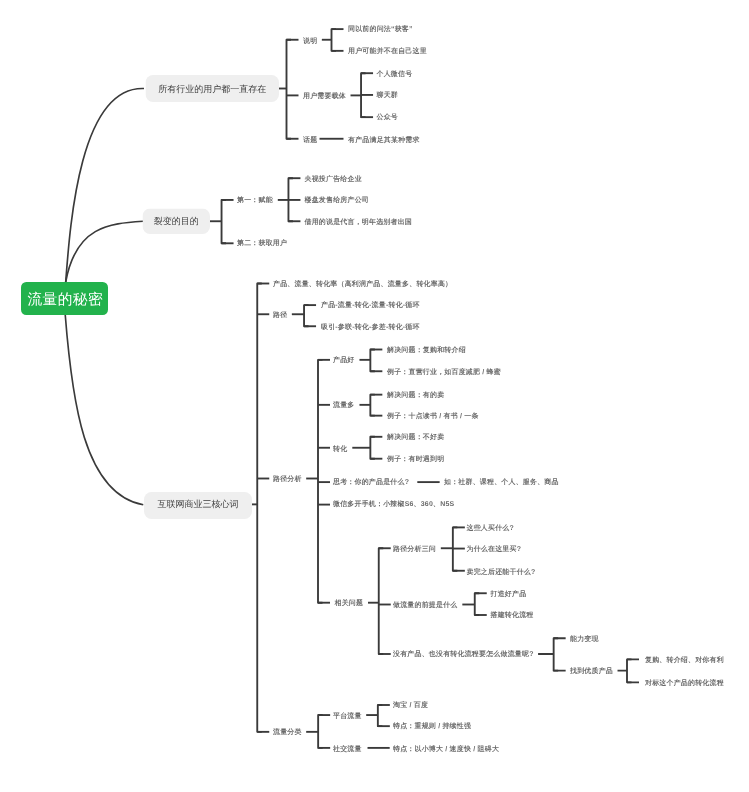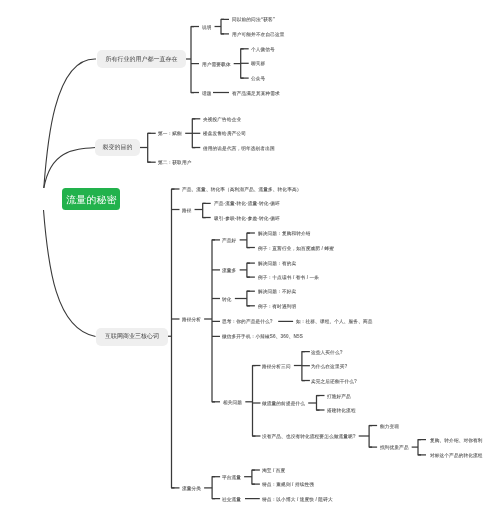--- a/index.html
+++ b/index.html
@@ -6,21 +6,21 @@
   html,body{margin:0;padding:0;background:#ffffff;}
   body{width:499px;height:528px;overflow:hidden;
        font-family:"Liberation Sans",sans-serif;}
   #stage{position:relative;width:499px;height:528px;background:#ffffff;}
   svg.links{position:absolute;left:0;top:0;width:499px;height:528px;}
   .nd{position:absolute;white-space:nowrap;color:#6a6a6a;font-size:20px;font-weight:600;
       line-height:1;transform:translateY(-50%) scale(0.232) translateZ(0);transform-origin:0 50%;
       -webkit-font-smoothing:antialiased;letter-spacing:0.6px;}
   .root-node{position:absolute;background:#22b24c;color:#ffffff;border-radius:3.5px;
       font-size:20px;display:flex;align-items:center;justify-content:center;
-      will-change:transform;margin-left:48px;}
+      will-change:transform;}
   .root-node>span{transform:scale(0.49);transform-origin:center;white-space:nowrap;
       letter-spacing:0.6px;}
   .mainlbl{position:absolute;background:#efefef;border-radius:5px;color:#3d3d3d;
       font-size:6px;display:flex;align-items:center;justify-content:center;
       white-space:nowrap;will-change:transform;}
 </style>
 </head>
 <body>
 
 <div id="stage">

